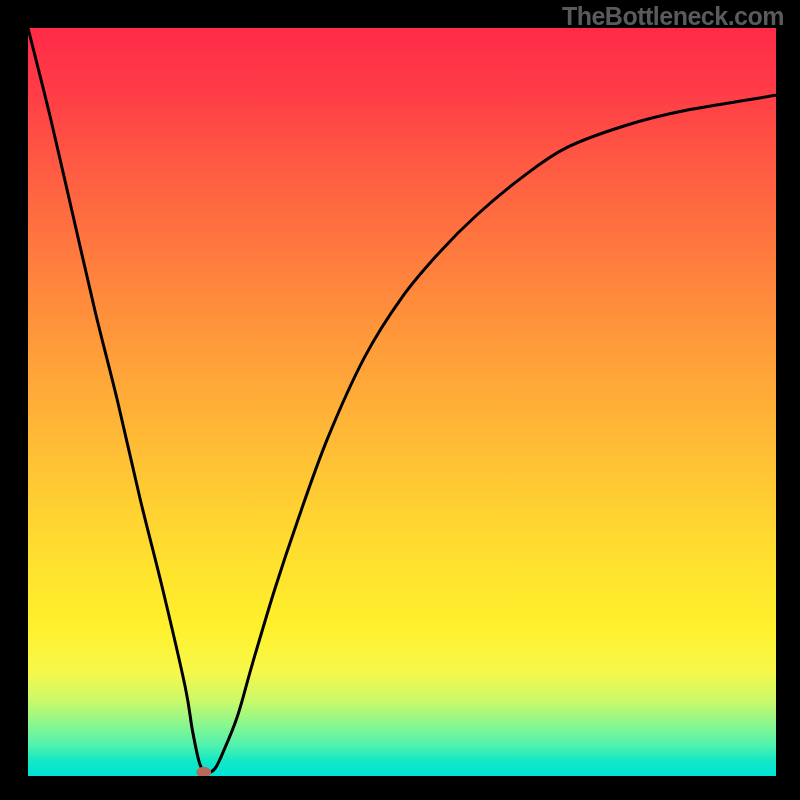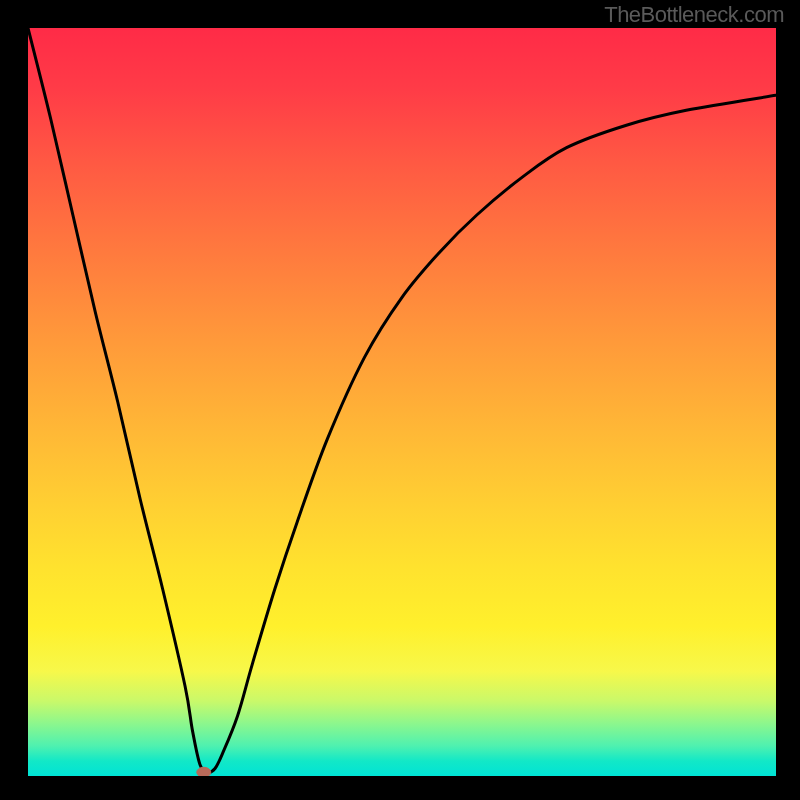--- a/index.html
+++ b/index.html
@@ -9,22 +9,22 @@
     background: #000;
     font-family: Arial, sans-serif;
     position: relative;
     overflow: hidden;
   }
   .watermark {
     position: absolute;
     top: 2px;
     right: 16px;
     color: #5a5a5a;
-    font-size: 22px;
-    font-weight: normal;
+    font-size: 25px;
+    font-weight: bold;
     letter-spacing: -0.5px;
     z-index: 10;
   }
   .plot-area {
     position: absolute;
     left: 28px;
     top: 28px;
     width: 748px;
     height: 748px;
     background: linear-gradient(to bottom,

